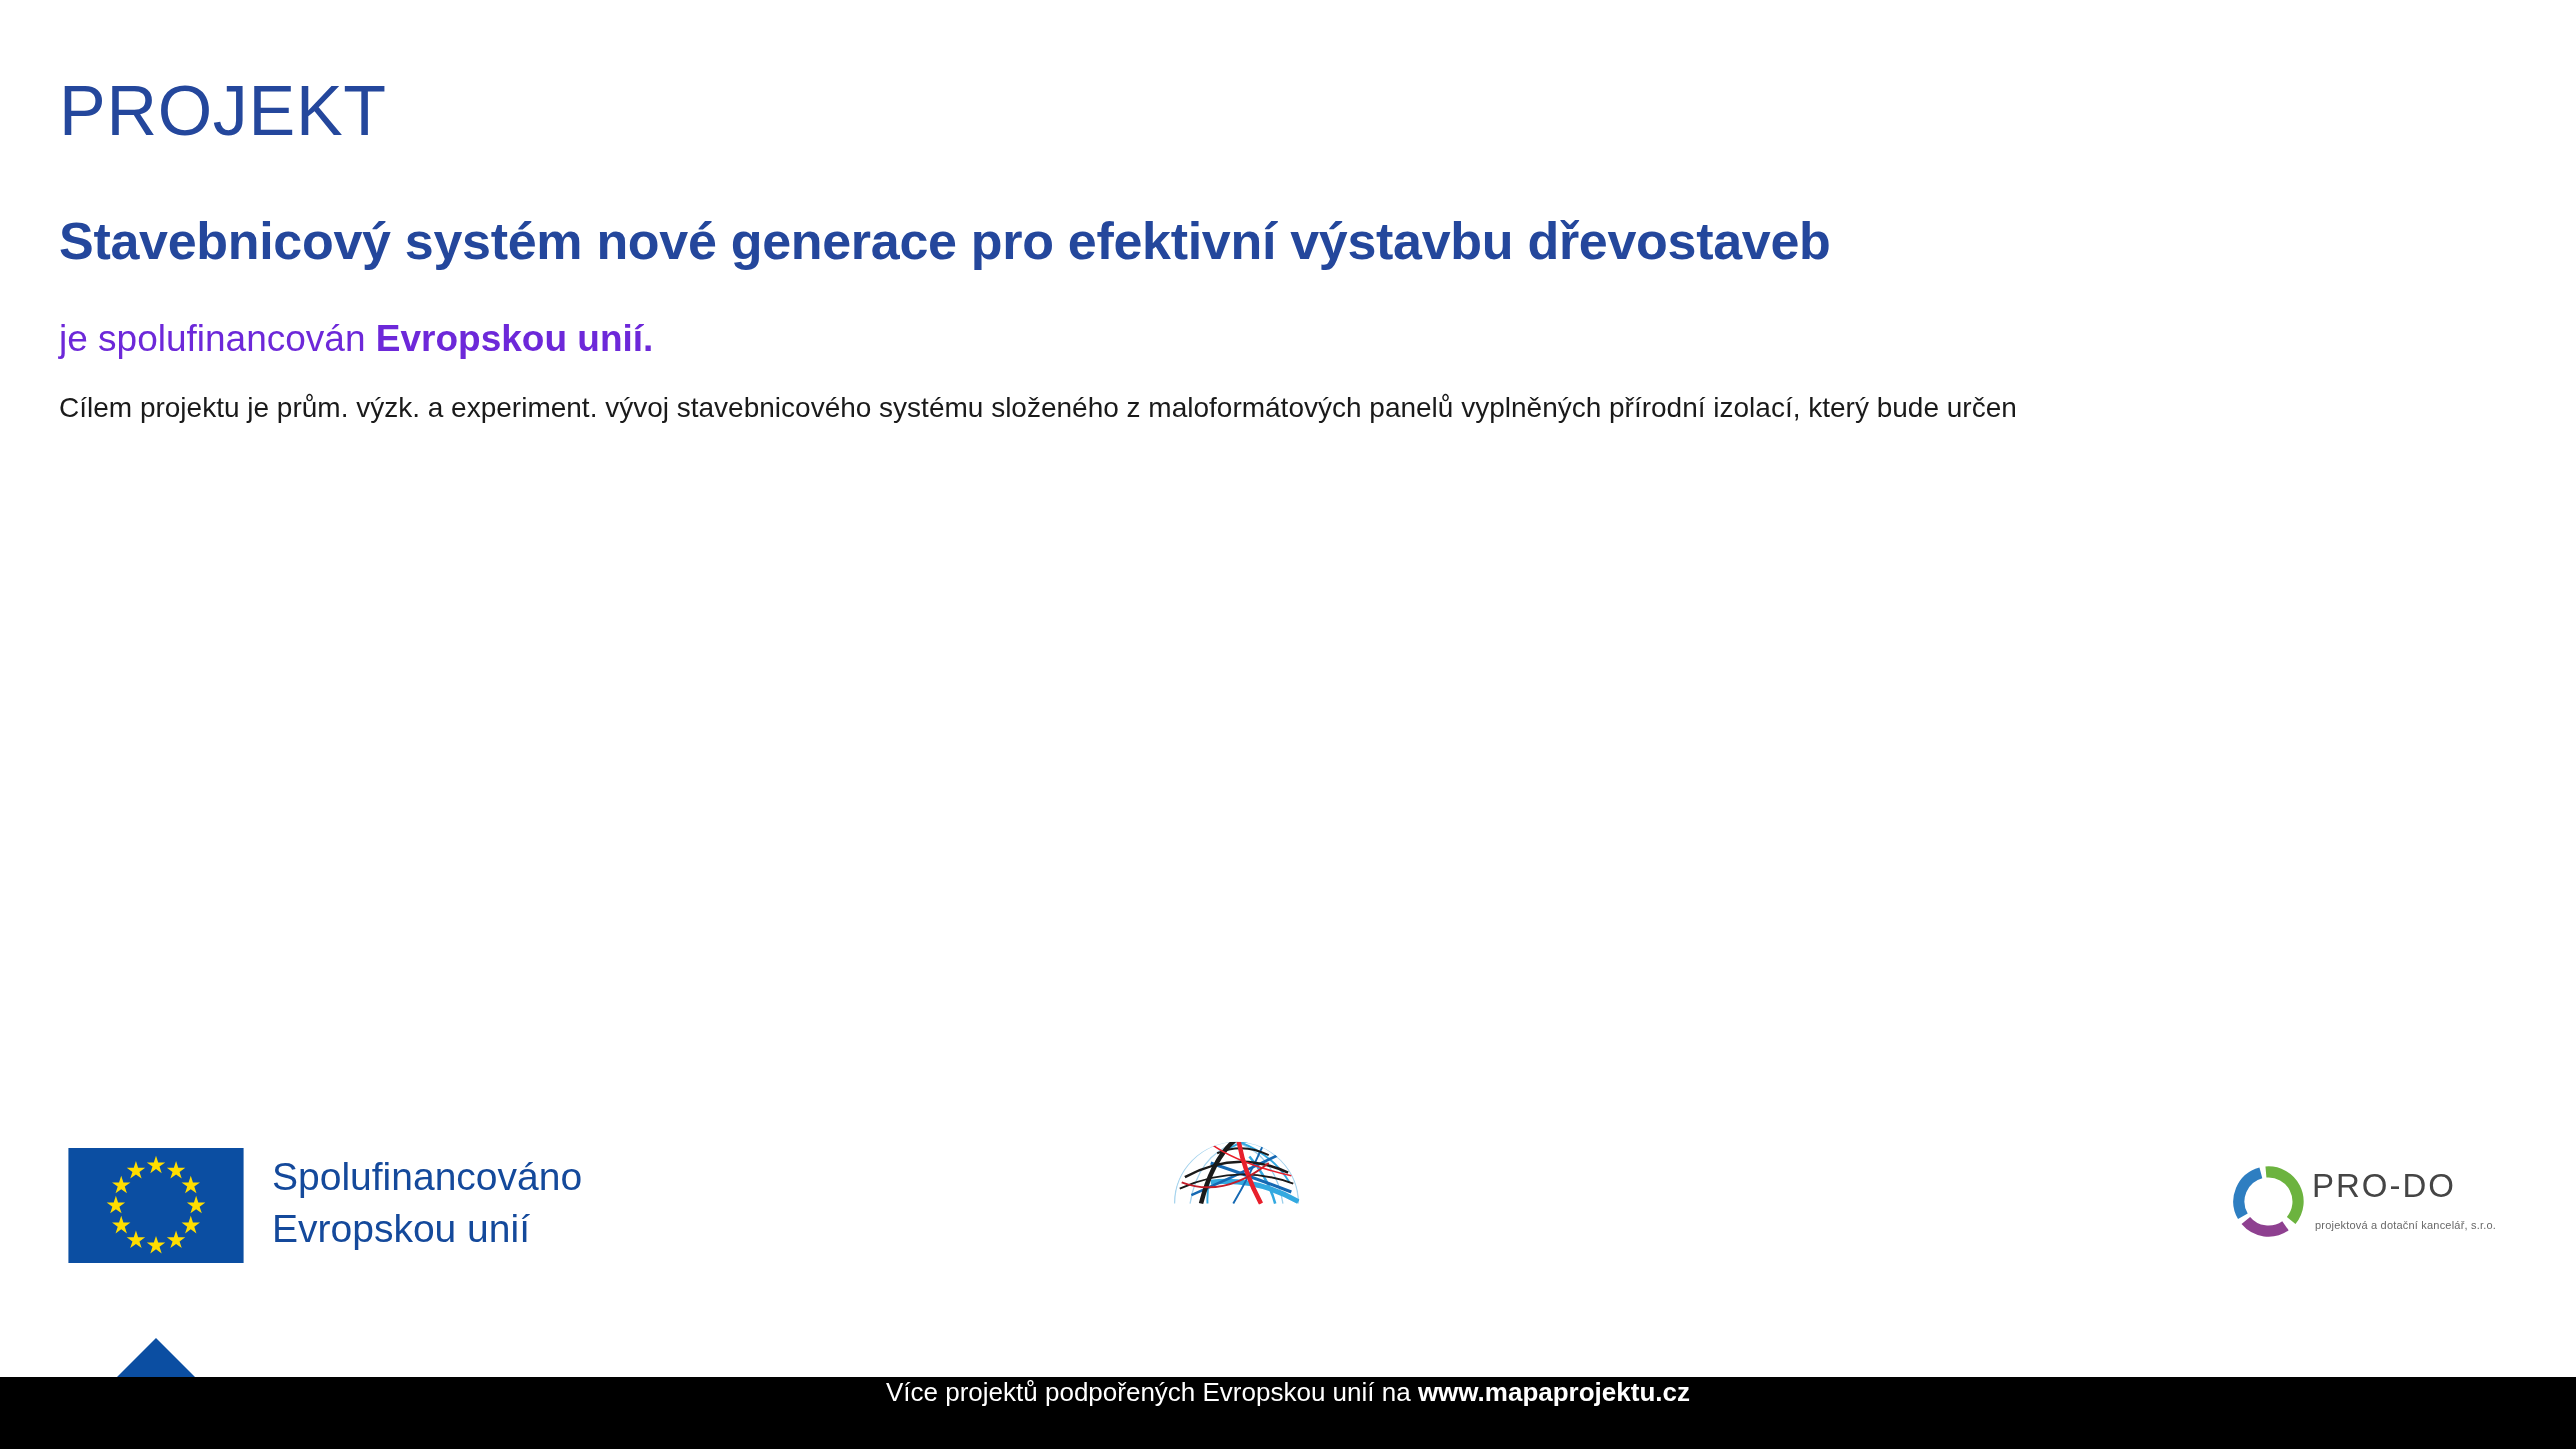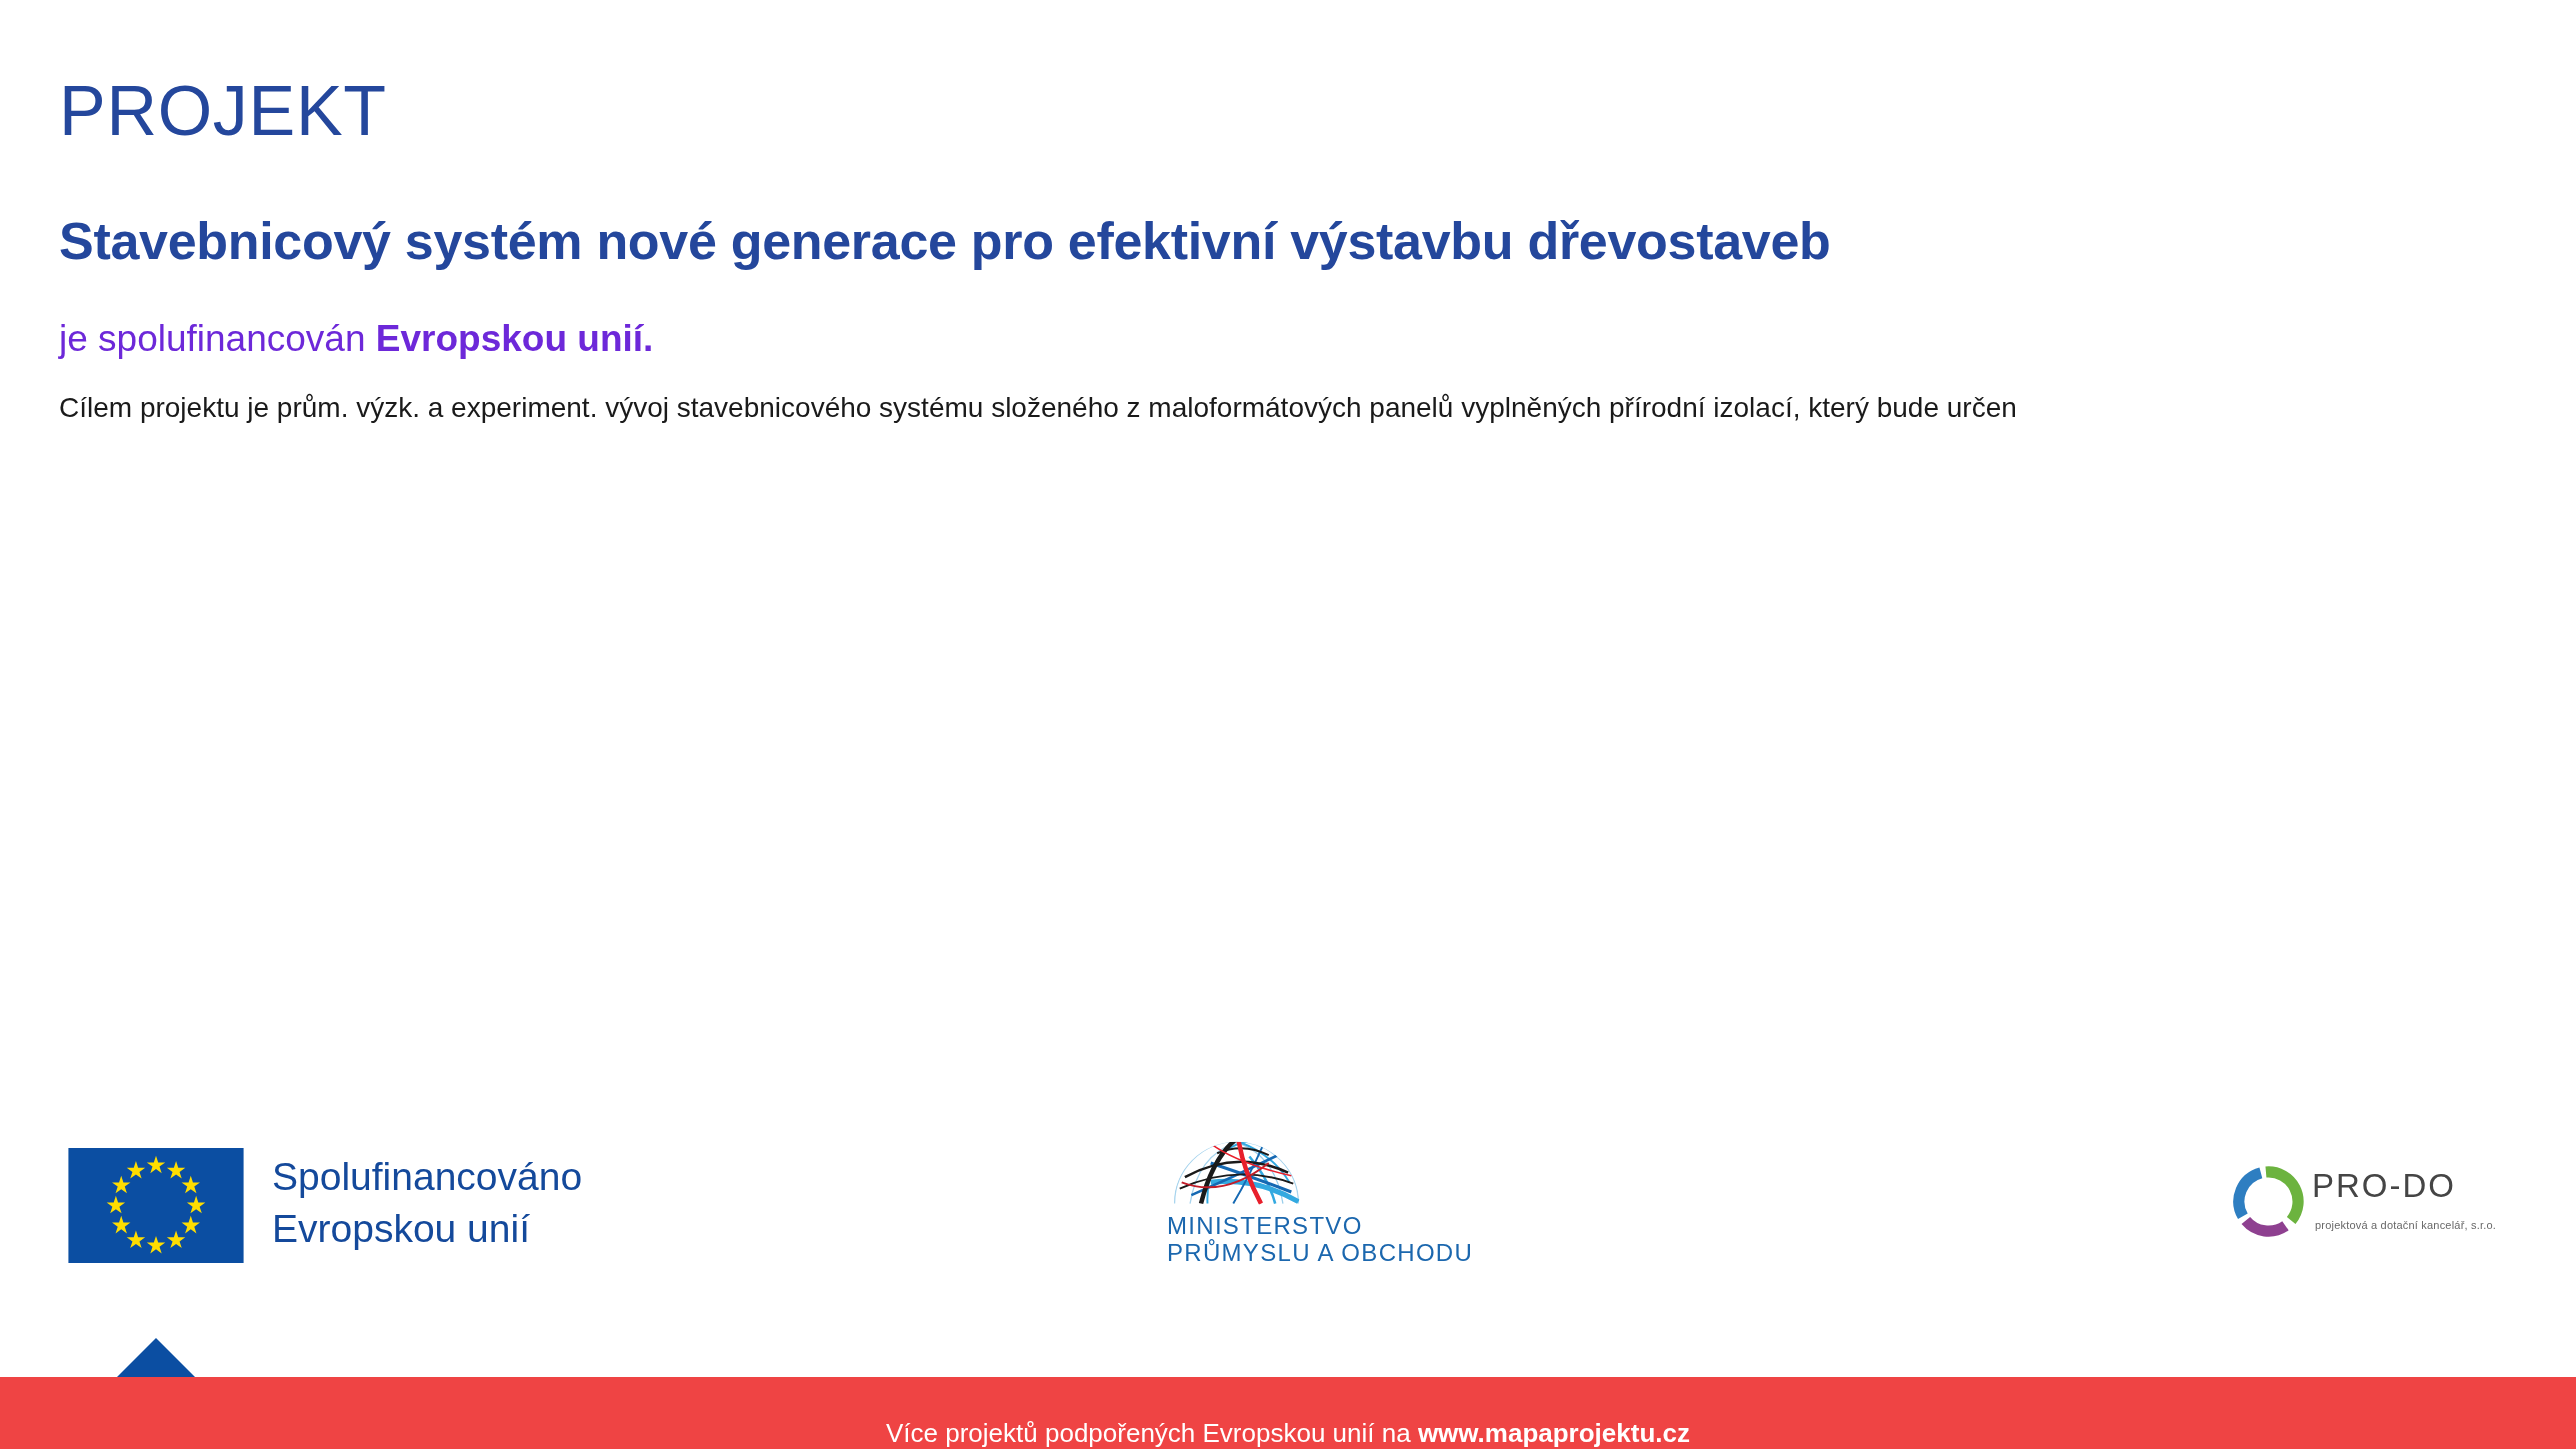--- a/index.html
+++ b/index.html
@@ -55,21 +55,21 @@
     color:#686868;white-space:nowrap;
   }
   
   .footer-notch{
     position:absolute;left:117px;top:1338px;width:0;height:0;
     border-left:39px solid transparent;border-right:39px solid transparent;
     border-bottom:39px solid #0B4EA2;
   }
   .footer-bar{
     position:absolute;left:0;top:1377px;width:2576px;height:72px;
-    background:#ef4444;display:flex;align-items:flex-end;justify-content:center;
+    background:#000000;display:flex;align-items:flex-start;justify-content:center;
   }
   .footer-bar p{
     margin:0;font-size:26px;color:#ffffff;white-space:nowrap;font-weight:400;
   }
   .footer-bar a{color:#ffffff;font-weight:700;text-decoration:none;}
 </style>
 </head>
 <body>
 
 <main>
@@ -124,21 +124,20 @@
         <path d="M140,15 Q120,60 95,103" stroke="#1569B3" stroke-width="3"></path>
         <path d="M20,62 Q100,18 180,55" stroke="#1A1A1A" stroke-width="4"></path>
         <path d="M12,80 Q100,40 188,72" stroke="#1A1A1A" stroke-width="3"></path>
         <path d="M70,25 Q110,8 150,28" stroke="#1A1A1A" stroke-width="3"></path>
         <path d="M98,4 Q62,35 45,103" stroke="#1A1A1A" stroke-width="7"></path>
         <path d="M103,5 Q112,55 138,103" stroke="#E8202C" stroke-width="7"></path>
         <path d="M15,70 Q80,95 150,40" stroke="#C21E2A" stroke-width="3"></path>
         <path d="M60,10 Q100,40 185,60" stroke="#E8202C" stroke-width="2.5"></path>
       </g>
     </svg>
-    <div class="ministry-label"><span>MINISTERSTVO</span><br><span>PRŮMYSLU A OBCHODU</span></div>
   </div>
 
   <div class="prodo-logo">
     <svg class="prodo-ring" viewBox="0 0 108 108" xmlns="http://www.w3.org/2000/svg" aria-hidden="true">
       <path d="M 50.1 9.2 A 45 45 0 0 1 88.5 82.9" stroke="#6CB33F" stroke-width="17" fill="none"></path>
       <path d="M 79.8 90.9 A 45 45 0 0 1 19.5 82.9" stroke="#8E4090" stroke-width="17" fill="none"></path>
       <path d="M 15.0 76.5 A 45 45 0 0 1 42.4 10.5" stroke="#2E7EC1" stroke-width="17" fill="none"></path>
     </svg>
     <div class="prodo-name">PRO-DO</div>
     <div class="prodo-tagline">projektová a dotační kancelář, s.r.o.</div>

